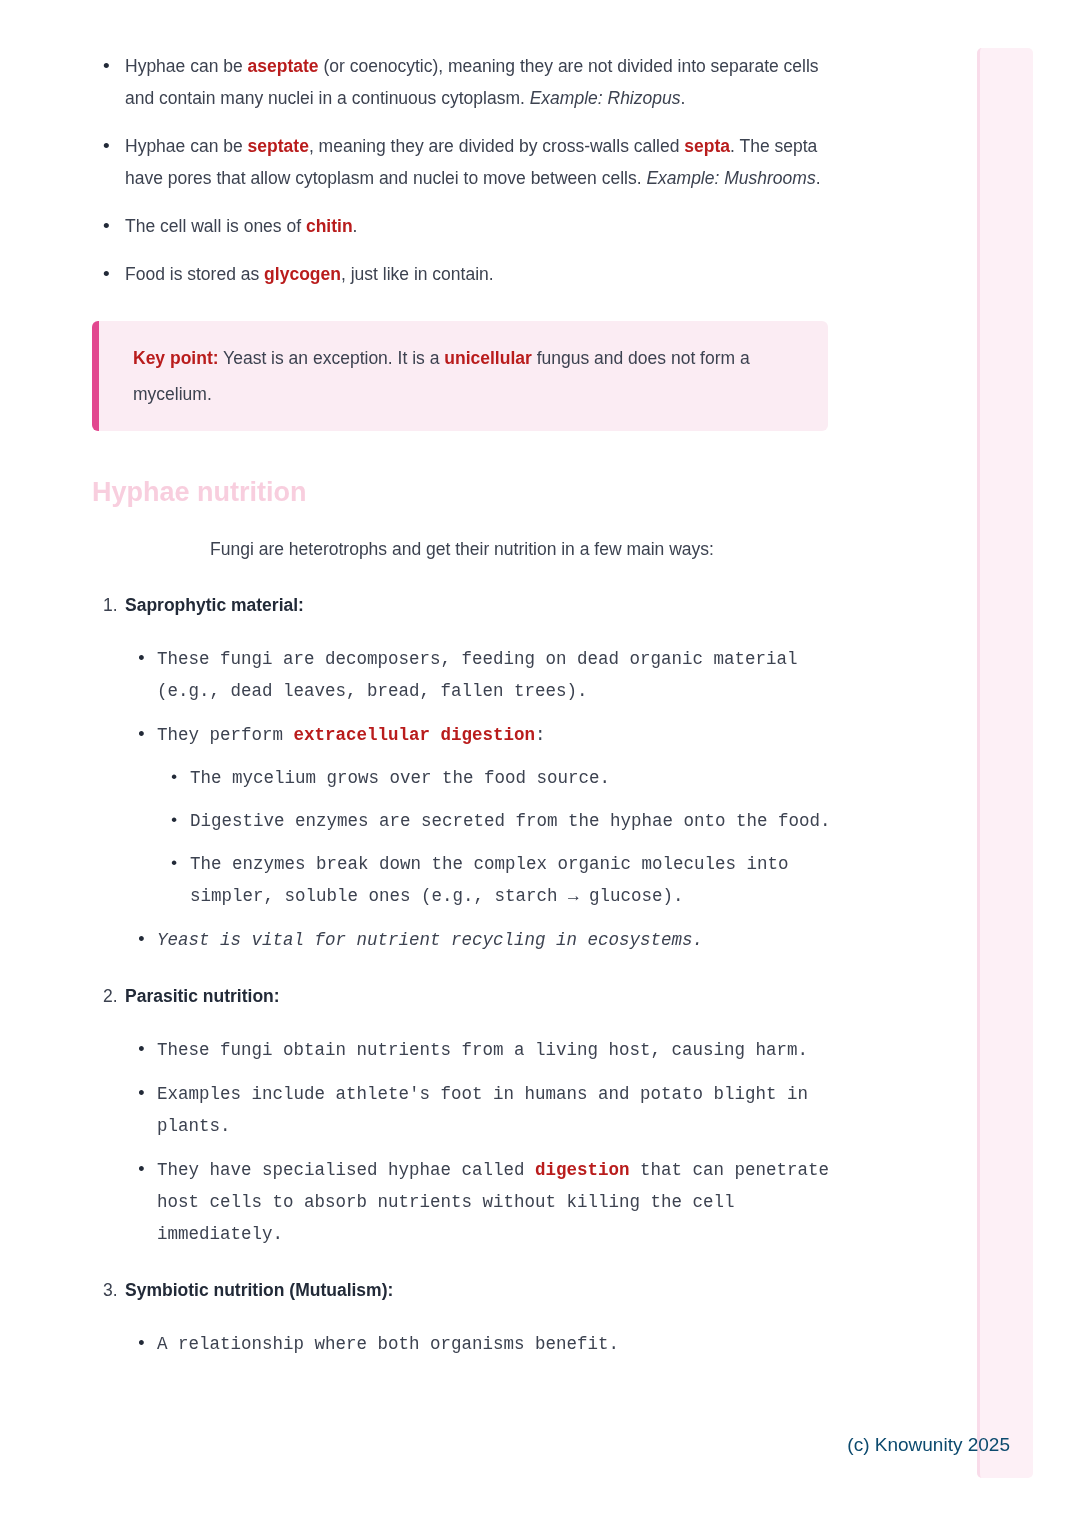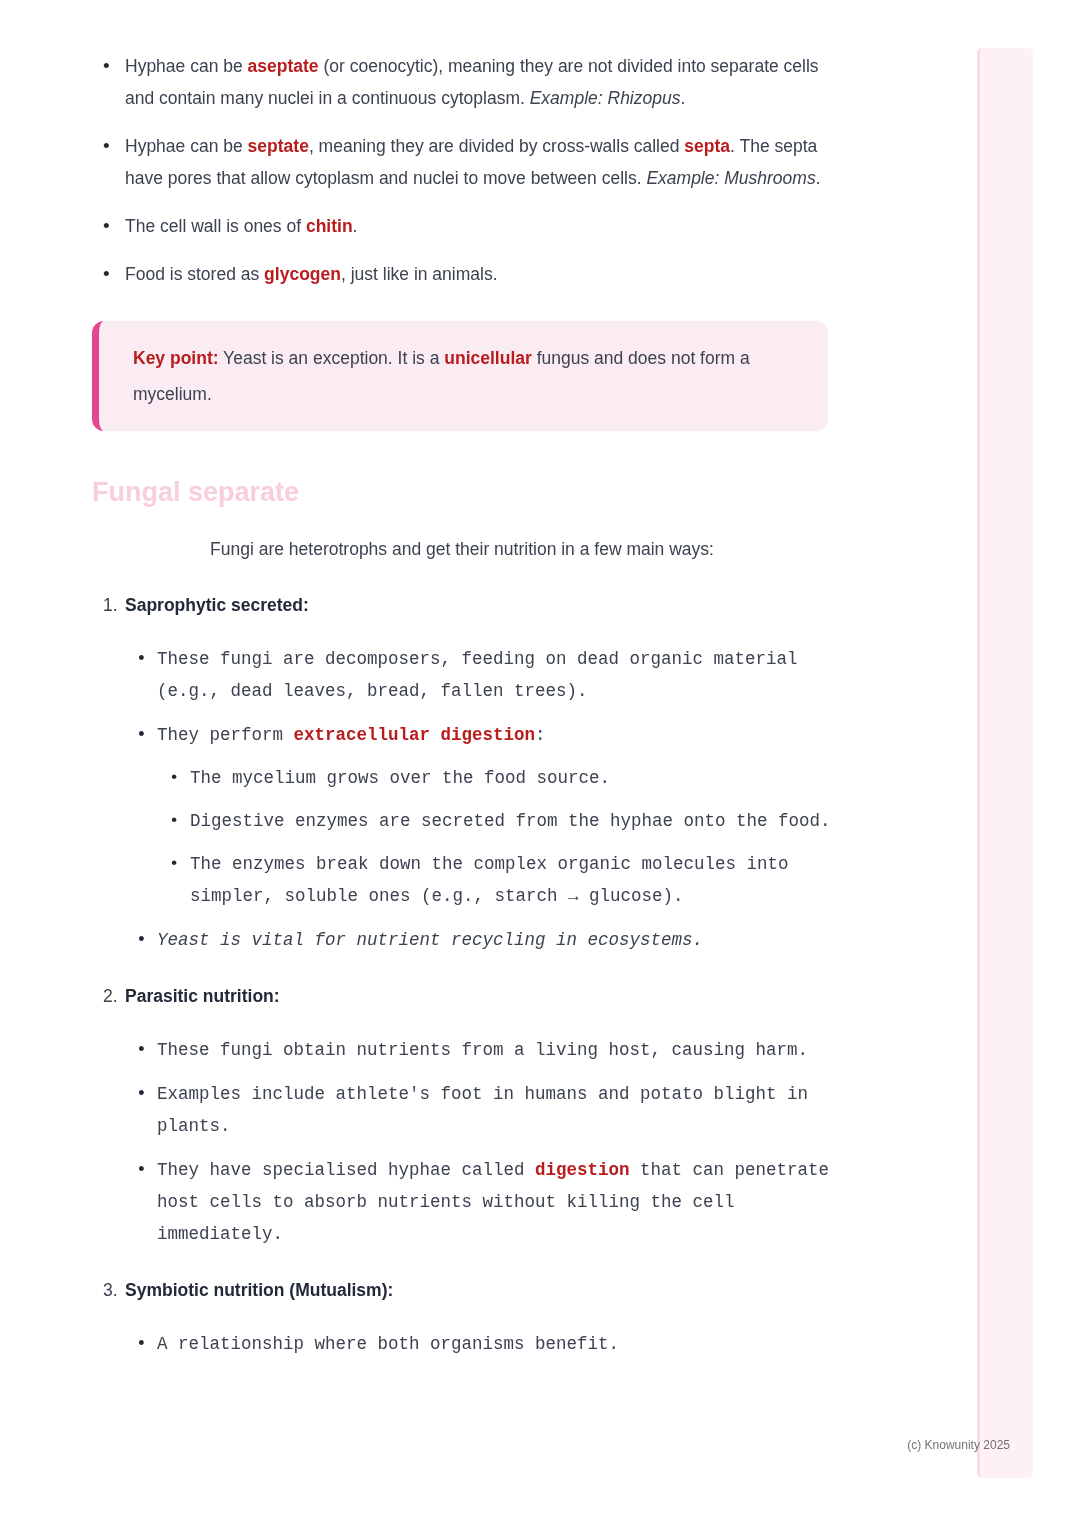--- a/index.html
+++ b/index.html
@@ -30,21 +30,21 @@
     position: absolute; left: -22px; top: 0;
     color: #222a38; font-size: 19px;
   }
 
   
   .callout {
     margin-top: 31px;
     width: 736px;
     background: #fbecf3;
     border-left: 7px solid #e2478f;
-    border-radius: 12px;
+    border-radius: 6px;
     padding: 19px 40px 19px 34px;
     line-height: 36px;
   }
 
   
   h2.section-heading {
     margin: 46px 0 0 0;
     font-size: 27px;
     line-height: 30px;
     font-weight: 700;
@@ -80,50 +80,50 @@
     left: 977px; top: 48px;
     width: 56px; height: 1430px;
     background: #fdf0f6;
     border-left: 3px solid #f9dcea;
     border-radius: 5px;
   }
 
   .footer-copyright {
     position: absolute;
     top: 1436px; right: 70px;
-    font-size: 12px;
+    font-size: 19px;
     line-height: 18px;
-    color: #737373;
+    color: #0c4a6e;
   }
 </style>
 </head>
 <body>
 
 <div class="edge-strip"></div>
 
 <div class="content">
 
   <ul class="ul1">
       <li><span>Hyphae can be </span><span class="b">aseptate</span><span> (or coenocytic), meaning they are not divided into separate cells and contain many nuclei in a continuous cytoplasm. </span><span class="i">Example: Rhizopus</span><span>.</span></li>
       <li><span>Hyphae can be </span><span class="b">septate</span><span>, meaning they are divided by cross-walls called </span><span class="b">septa</span><span>. The septa have pores that allow cytoplasm and nuclei to move between cells. </span><span class="i">Example: Mushrooms</span><span>.</span></li>
       <li><span>The cell wall is ones of </span><span class="b">chitin</span><span>.</span></li>
-      <li><span>Food is stored as </span><span class="b">glycogen</span><span>, just like in animals.</span></li>
+      <li><span>Food is stored as </span><span class="b">glycogen</span><span>, just like in contain.</span></li>
     </ul>
 
   <div class="callout">
     <span><span class="b">Key point:</span><span> Yeast is an exception. It is a </span><span class="b">unicellular</span><span> fungus and does not form a mycelium.</span></span>
   </div>
 
-  <h2 class="section-heading">Fungal separate</h2>
+  <h2 class="section-heading">Hyphae nutrition</h2>
 
   <p class="intro">Fungi are heterotrophs and get their nutrition in a few main ways:</p>
 
   <div>
       <div class="num-item">
-        <div class="num-head"><span class="num">1.</span><span class="title">Saprophytic secreted:</span></div>
+        <div class="num-head"><span class="num">1.</span><span class="title">Saprophytic material:</span></div>
         <ul class="ul2">
           <li><span>These fungi are decomposers, feeding on dead organic material (e.g., dead leaves, bread, fallen trees).</span></li>
           <li><span>They perform </span><span class="b">extracellular digestion</span><span>:</span><ul class="ul3">
               <li><span>The mycelium grows over the food source.</span></li>
               <li><span>Digestive enzymes are secreted from the hyphae onto the food.</span></li>
               <li><span>The enzymes break down the complex organic molecules into simpler, soluble ones (e.g., starch → glucose).</span></li>
             </ul></li>
           <li><span class="i">Yeast is vital for nutrient recycling in ecosystems.</span></li>
         </ul>
       </div>

